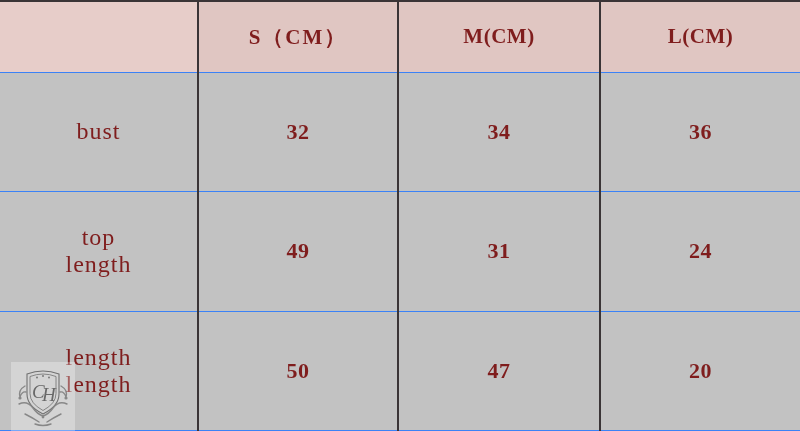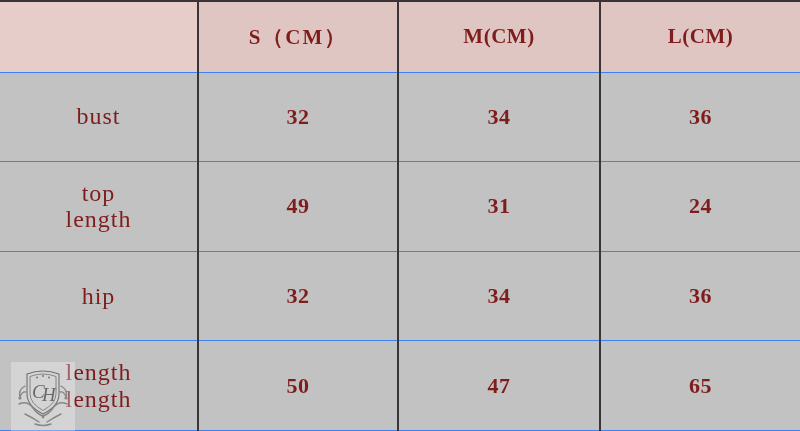--- a/index.html
+++ b/index.html
@@ -123,35 +123,29 @@
     <tr>
       <td class="row-label">
         <div>top</div>
         <div>length</div>
       </td>
       <td class="value">49</td>
       <td class="value">31</td>
       <td class="value">24</td>
     </tr>
 
-    <tr>
-      <td class="row-label">hip</td>
-      <td class="value">32</td>
-      <td class="value">34</td>
-      <td class="value">36</td>
-    </tr>
 
     <tr>
       <td class="row-label">
         <div>length</div>
         <div>length</div>
       </td>
       <td class="value">50</td>
       <td class="value">47</td>
-      <td class="value">65</td>
+      <td class="value">20</td>
     </tr>
   </tbody>
 </table>
 
 <div id="watermark">
   <svg viewBox="0 0 60 66" xmlns="http://www.w3.org/2000/svg" aria-hidden="true">
     <g fill="none" stroke="#4a4a4a" stroke-width="1.1">
       <path d="M14 10 Q30 4 46 10 L46 30 Q46 42 30 50 Q14 42 14 30 Z"></path>
       <path d="M17 12.5 Q30 7.5 43 12.5 L43 29.5 Q43 39.5 30 46.5 Q17 39.5 17 29.5 Z" stroke-width="0.8"></path>
     </g>

